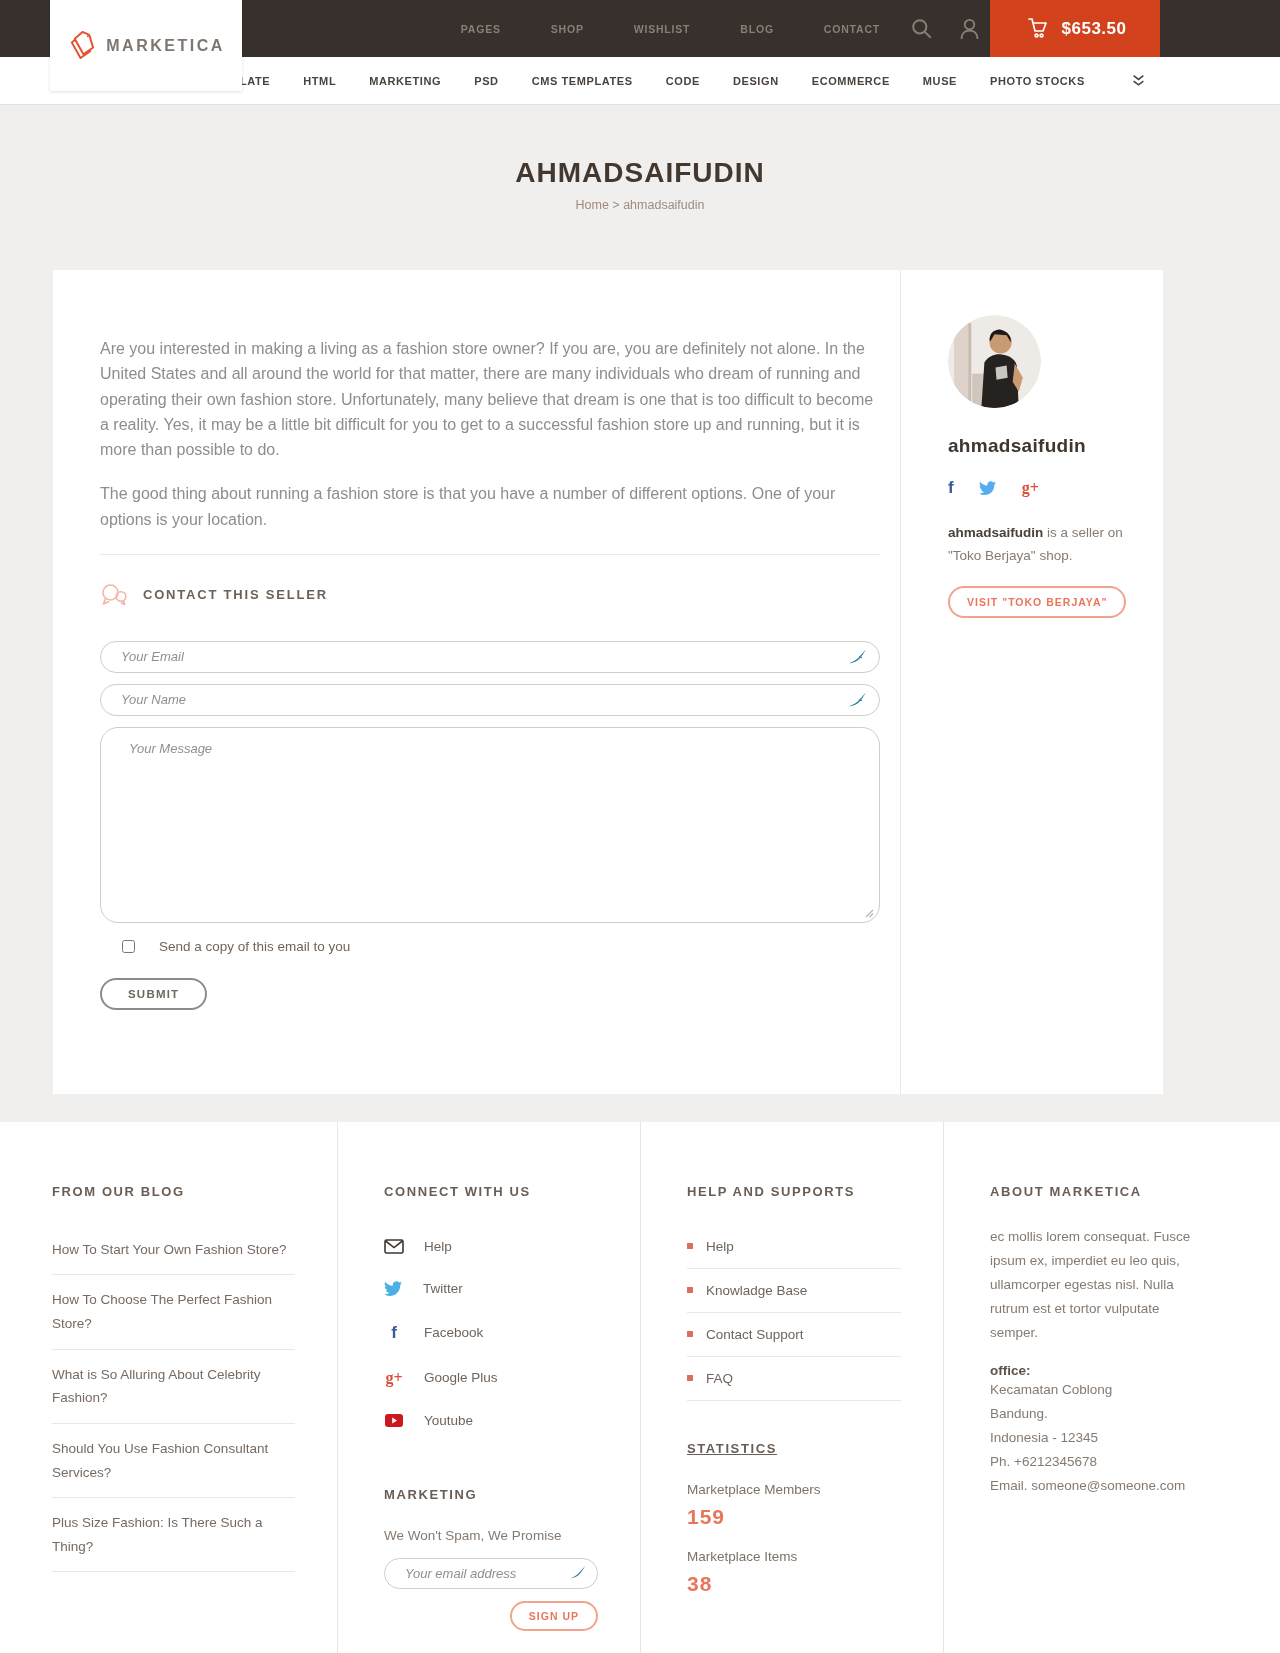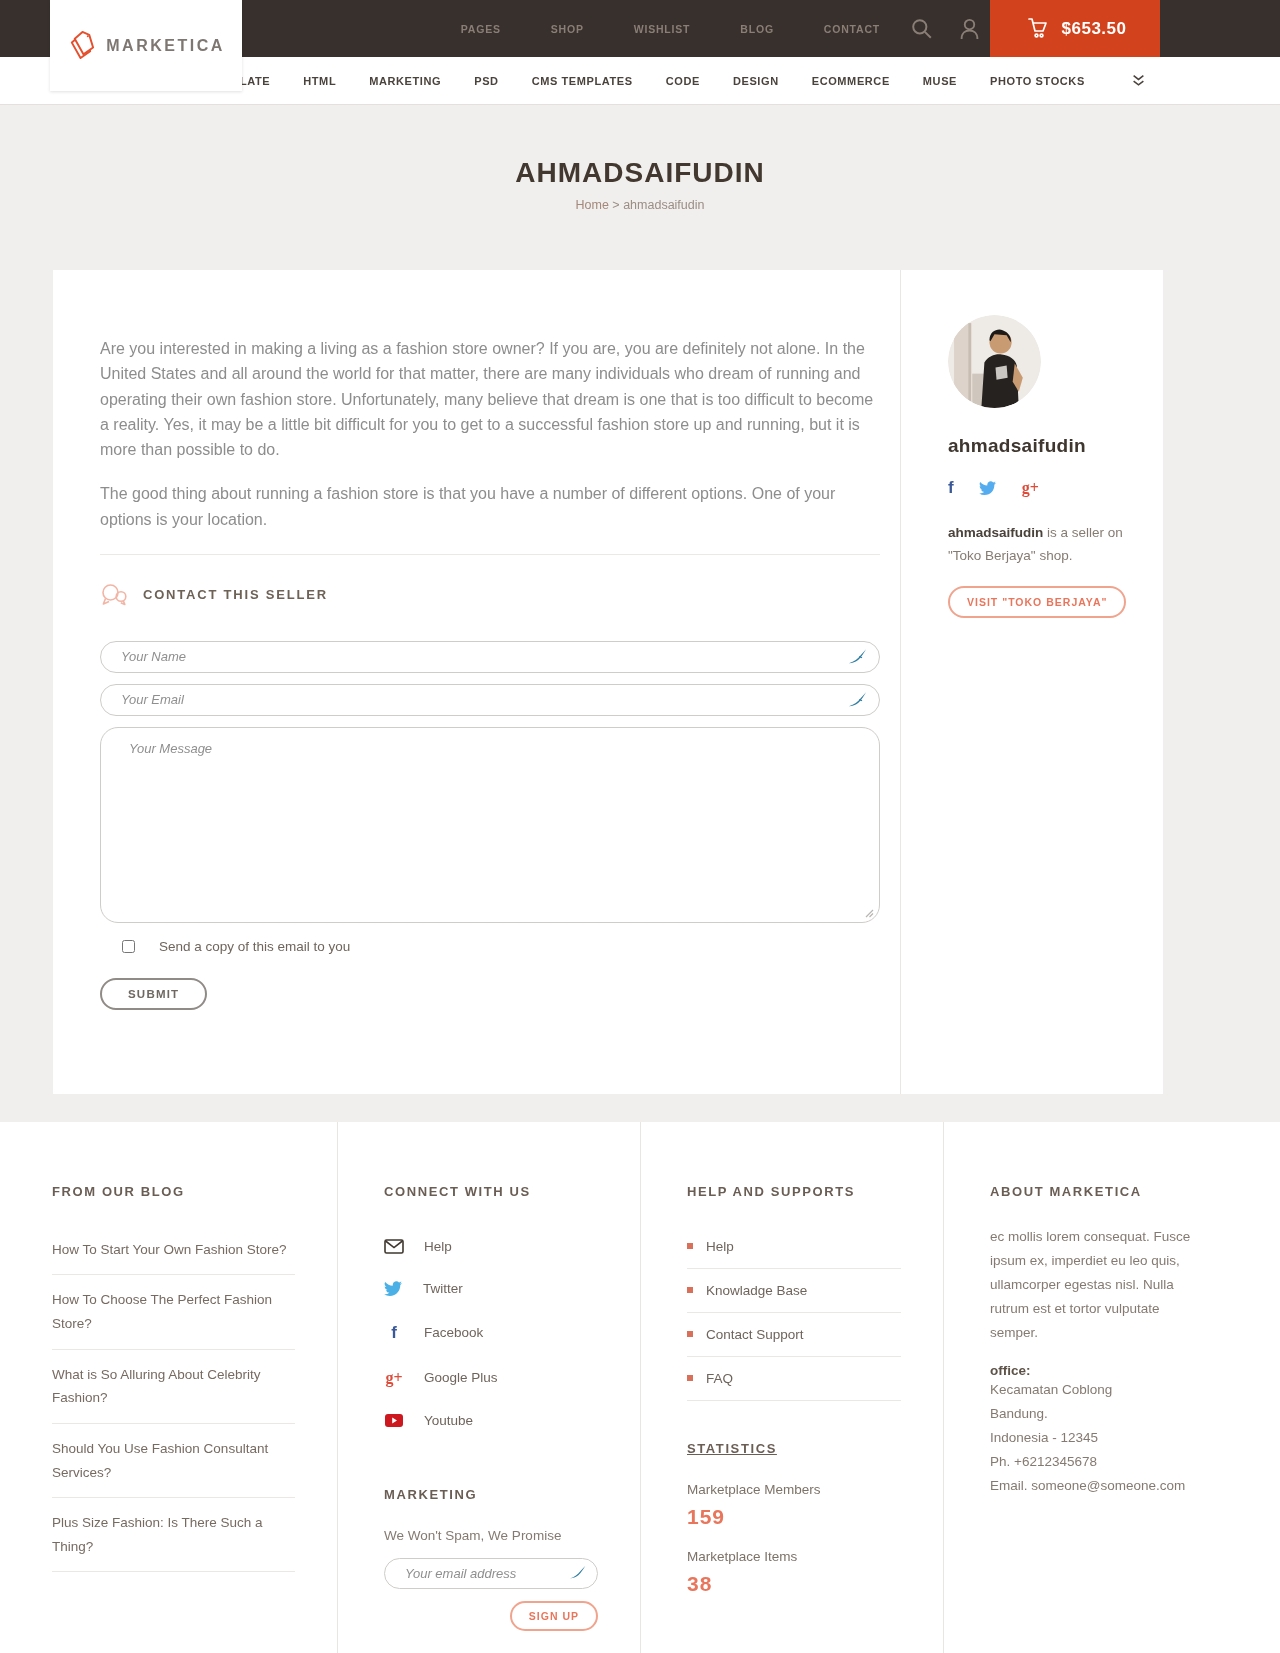--- a/index.html
+++ b/index.html
@@ -182,28 +182,28 @@
           <path d="M5.5 15.5 L3.4 21 L9 18.6"></path>
           <circle cx="21" cy="13.5" r="4.8"></circle>
           <path d="M23.2 17.6 L24.8 21.4 L20.8 19.8"></path>
         </g>
       </svg>
       <h3>CONTACT THIS SELLER</h3>
     </div>
 
     <form class="sform">
       <div class="field-wrap">
-        <input type="text" placeholder="Your Name" style="">
+        <input type="text" placeholder="Your Email" style="">
         <svg class="pen" width="19" height="17" viewBox="0 0 21 17">
           <path d="M1 16 C7 14 11 11 14 7 L20 0.5 C17 5 15 9 11.5 12 C8.5 14.3 5 15.5 1 16 Z" fill="#2d7ca1"></path>
           <path d="M12.5 8.5 L15.5 10" stroke="#2d7ca1" stroke-width="1.2"></path>
         </svg>
       </div>
       <div class="field-wrap">
-        <input type="text" placeholder="Your Email" style="">
+        <input type="text" placeholder="Your Name" style="">
         <svg class="pen" width="19" height="17" viewBox="0 0 21 17">
           <path d="M1 16 C7 14 11 11 14 7 L20 0.5 C17 5 15 9 11.5 12 C8.5 14.3 5 15.5 1 16 Z" fill="#2d7ca1"></path>
           <path d="M12.5 8.5 L15.5 10" stroke="#2d7ca1" stroke-width="1.2"></path>
         </svg>
       </div>
       <div class="ta-wrap">
         <textarea placeholder="Your Message" style=""></textarea>
         <svg class="ta-grip" width="10" height="10" viewBox="0 0 10 10" style="cursor:nwse-resize">
           <path d="M2 9 L9 2 M5.5 9 L9 5.5" stroke="#b9b5b0" stroke-width="1.2"></path>
         </svg>

